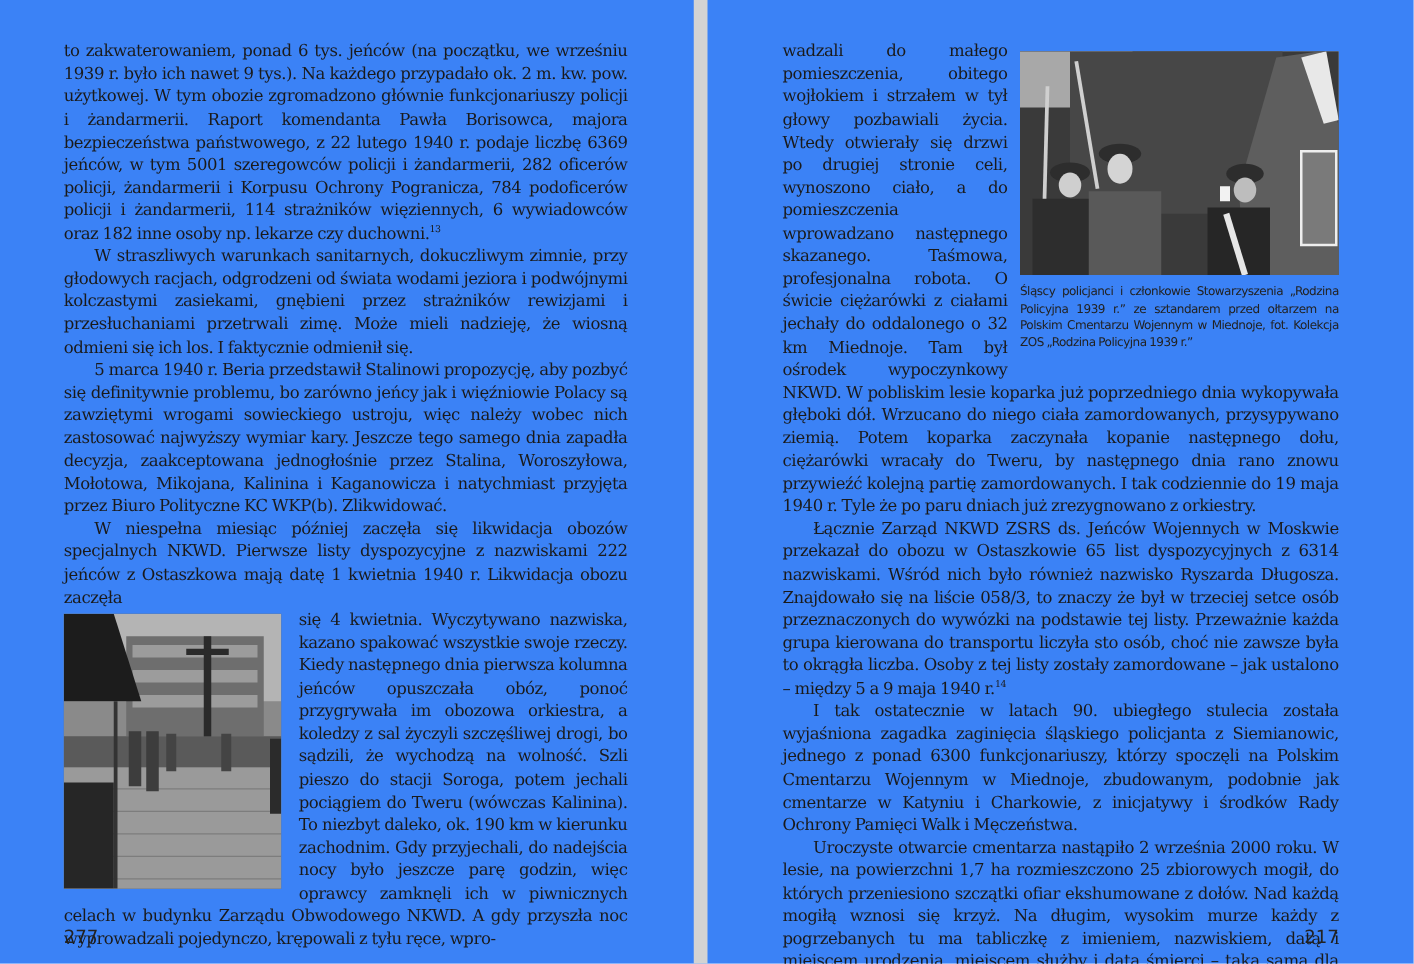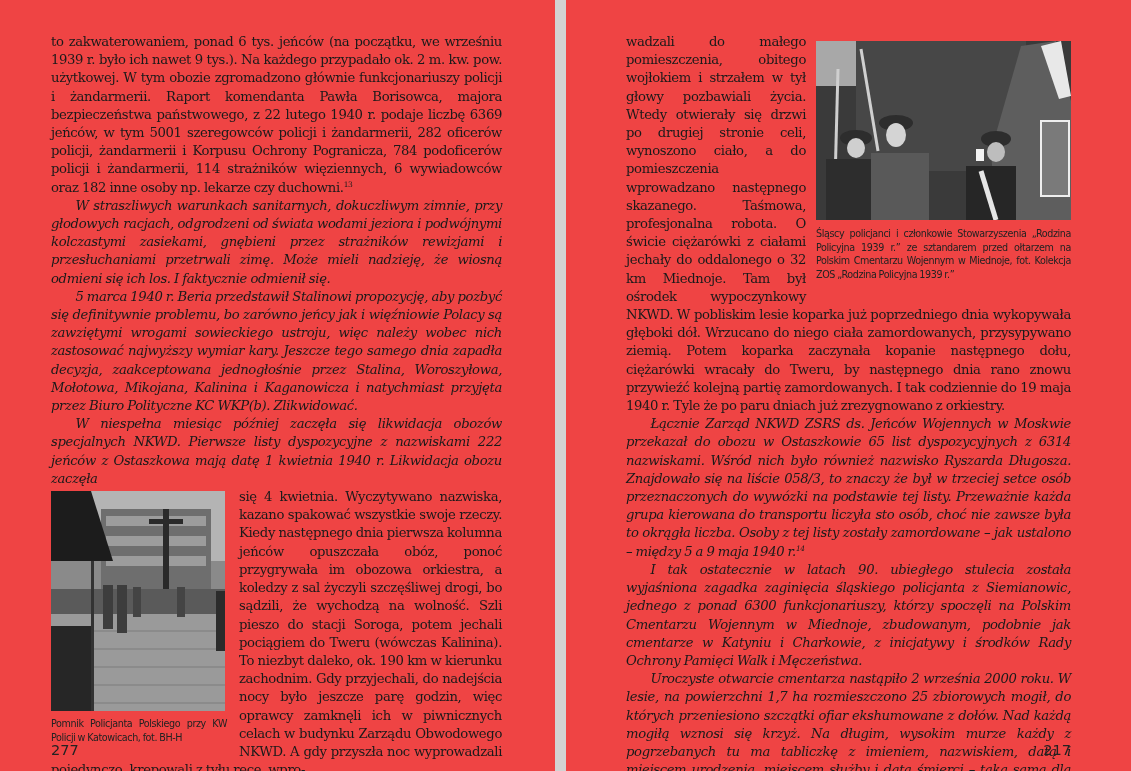--- a/index.html
+++ b/index.html
@@ -1,35 +1,35 @@
 <!DOCTYPE html>
 <html><head>
 <meta charset="utf-8">
 <style>
   html, body { margin: 0; padding: 0; background: #ffffff; }
   body { width: 1131px; height: 771px; position: relative; overflow: hidden; }
-  .spread { position: absolute; left: 0; top: 0; width: 1131px; height: 771px; background: #ef4444; }
+  .spread { position: absolute; left: 0; top: 0; width: 1131px; height: 771px; background: #3b82f6; }
   .gutter { position: absolute; left: 555px; top: 0; width: 11px; height: 771px; background: #d3d3d3; }
   .page { position: absolute; top: 0; height: 771px; }
   .page-left { left: 51px; width: 451px; }
   .page-right { left: 626px; width: 445px; }
 
   .body-text {
     font-family: "DejaVu Serif", serif;
     font-size: 13.2px;
     line-height: 18.2px;
     color: #1a1a1a;
     text-align: justify;
     hyphens: manual;
     margin: 0;
     letter-spacing: -0.35px;
     word-spacing: -0.5px;
   }
   .body-text p { margin: 0; }
-  .indent { text-indent: 1.85em; font-style: italic; }
+  .indent { text-indent: 1.85em; }
   sup { font-size: 7.5px; line-height: 0; vertical-align: super; }
 
   .heading {
     font-family: "DejaVu Sans", sans-serif;
     font-weight: bold;
     font-size: 13px;
     text-align: center;
     color: #111;
     letter-spacing: -0.6px;
     margin: 9px 0 0 0;
@@ -120,21 +120,20 @@
               <polygon points="0,0 40,0 62,70 0,70" fill="#1c1c1c"></polygon>
               <rect x="40" y="70" width="3" height="150" fill="#333"></rect>
               <rect x="0" y="135" width="40" height="85" fill="#262626"></rect>
               <rect x="52" y="94" width="10" height="44" fill="#3d3d3d"></rect>
               <rect x="66" y="94" width="10" height="48" fill="#3d3d3d"></rect>
               <rect x="82" y="96" width="8" height="30" fill="#444"></rect>
               <rect x="126" y="96" width="8" height="30" fill="#444"></rect>
               <rect x="165" y="100" width="9" height="60" fill="#2b2b2b"></rect>
             </svg>
           </div>
-          <div class="caption">Pomnik Policjanta Polskiego przy KW Policji w Katowicach, fot. BH-H</div>
         </div>
 
         <p>się 4 kwietnia. Wyczytywano nazwiska, kazano spakować wszystkie swoje rzeczy. Kiedy następnego dnia pierwsza kolumna jeńców opuszczała obóz, ponoć przygrywała im obozowa orkiestra, a koledzy z sal życzyli szczęśliwej drogi, bo sądzili, że wychodzą na wolność. Szli pieszo do stacji Soroga, potem jechali pociągiem do Tweru (wówczas Kalinina). To niezbyt daleko, ok. 190 km w kierunku zachodnim. Gdy przyjechali, do nadejścia nocy było jeszcze parę godzin, więc oprawcy zamknęli ich w piwnicznych celach w budynku Zarządu Obwodowego NKWD. A gdy przyszła noc wyprowadzali pojedynczo, krępowali z tyłu ręce, wpro-</p>
       </div>
     </div>
 
     <div class="page-number">277</div>
   </div>
 
   <div class="gutter"></div>

